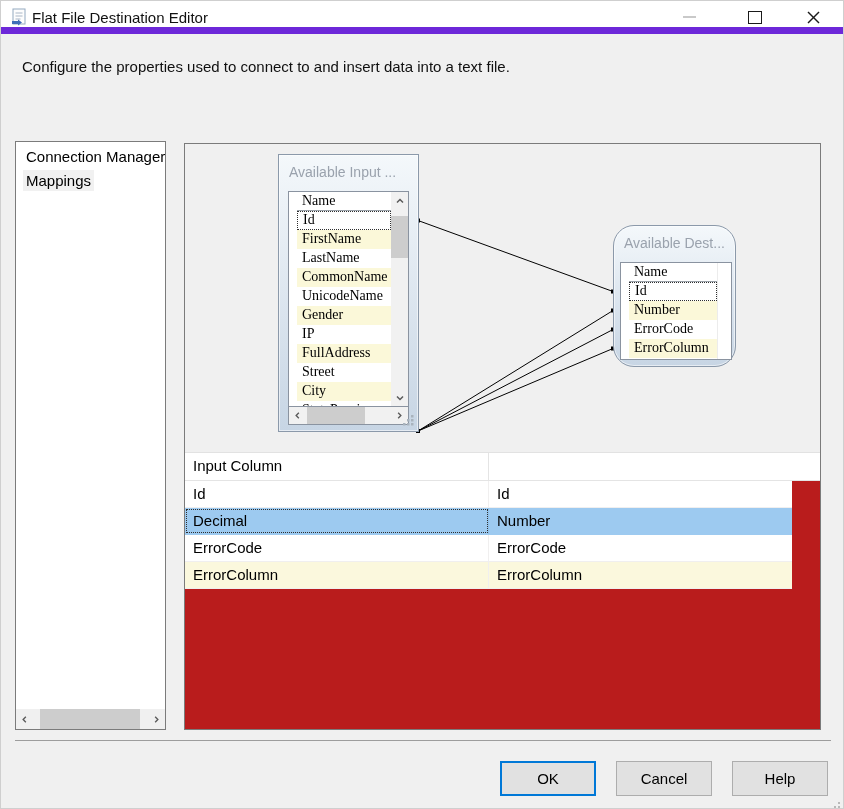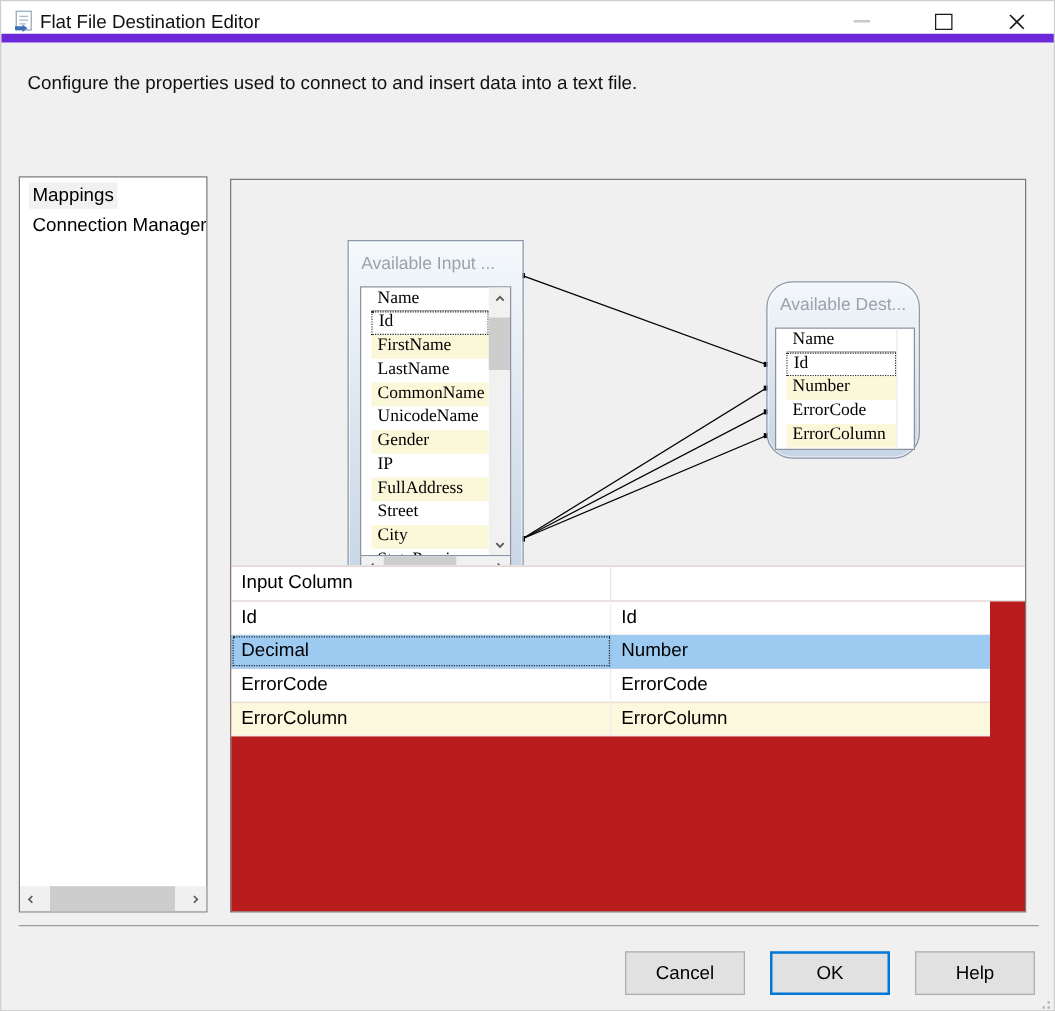--- a/index.html
+++ b/index.html
@@ -30,21 +30,21 @@
   .nav-hscroll { position:absolute; left:0; right:0; bottom:0; height:20px; background:#f0f0f0; display:flex; align-items:stretch; }
   .sb-arrow { width:17px; display:flex; align-items:center; justify-content:center; flex:none; }
   .nav-hscroll .sb-track { flex:1; position:relative; }
   .nav-hscroll .sb-thumb { position:absolute; left:7px; top:0; bottom:0; width:100px; background:#cdcdcd; }
   
   .main-panel { position:absolute; left:183px; top:142px; width:637px; height:587px; border:1px solid #7b7b7b; background:#f0f0f0; }
   .diagram { position:absolute; left:0; top:0; right:0; height:308px; }
   .connections { position:absolute; left:0; top:0; width:635px; height:308px; }
   
   .flow-box { position:absolute; border:1px solid #8b99aa; background:linear-gradient(#f4f8fb, #c7d5e4); box-shadow:inset 0 0 0 1px rgba(255,255,255,0.55); }
-  .input-box { left:93px; top:10px; width:141px; height:278px;margin-top:38px; }
+  .input-box { left:93px; top:10px; width:141px; height:278px; }
   .dest-box  { left:428px; top:81px; width:123px; height:142px;border-radius:21px; }
   .box-title { margin:9px 9px 0 10px; font-size:14px; color:#9aa2ad; white-space:nowrap; overflow:hidden; }
   .col-list { position:absolute; background:#ffffff; border:1px solid #8a93a0; }
   .input-box .col-list { left:9px; top:36px; width:121px; height:216px; }
   .dest-box  .col-list { left:6px;  top:36px; width:112px; height:98px; }
   .rows-region { position:absolute; left:8px; top:0; bottom:0;font-family:Liberation Serif, serif; }
   .input-box .rows-region { right:17px; overflow:hidden; }
   .dest-box  .rows-region { right:13px; border-right:1px solid #ececec; overflow:hidden; }
   .list-row { height:19px; line-height:18px; padding-left:5px; font-size:14px; white-space:nowrap; overflow:hidden; cursor:default; }
   .list-row.header { border-bottom:1px solid #9aa1a9; }
@@ -111,22 +111,22 @@
         <line x1="2" y1="2" x2="13" y2="13" stroke="#1a1a1a" stroke-width="1.4"></line>
         <line x1="13" y1="2" x2="2" y2="13" stroke="#1a1a1a" stroke-width="1.4"></line>
       </svg>
     </button>
   </div>
 
   <div class="description">Configure the properties used to connect to and insert data into a text file.</div>
 
   <div class="nav-panel">
     <div class="nav-list">
+        <div class="nav-item"><span class="nav-label">Connection Manager</span></div>
         <div class="nav-item selected"><span class="nav-label">Mappings</span></div>
-        <div class="nav-item"><span class="nav-label">Connection Manager</span></div>
       </div>
     <div class="nav-hscroll">
       <span class="sb-arrow">
         <svg width="9" height="9" viewBox="0 0 10 10">
             <polyline points="6.5,2 3.5,5 6.5,8" fill="none" stroke="#5a5a5a" stroke-width="1.5"></polyline>
           </svg>
       </span>
       <span class="sb-track">
         <span class="sb-thumb"></span>
       </span>
@@ -248,22 +248,22 @@
           <div class="grid-row alt">
       <div class="grid-cell c1">ErrorColumn</div>
       <div class="grid-cell c2">ErrorColumn</div>
     </div>
         </div>
     </div>
   </div>
 
   <div class="divider"></div>
   <div class="button-row">
+      <button class="btn default">OK</button>
       <button class="btn">Cancel</button>
-      <button class="btn default">OK</button>
       <button class="btn">Help</button>
     </div>
   <span class="dialog-grip">
     <svg width="11" height="11" viewBox="0 0 11 11">
       <rect x="8" y="4" width="2" height="2" fill="#b9b9b9"></rect>
       <rect x="8" y="8" width="2" height="2" fill="#b9b9b9"></rect>
         <rect x="4" y="8" width="2" height="2" fill="#b9b9b9"></rect>
     </svg>
   </span>
 

